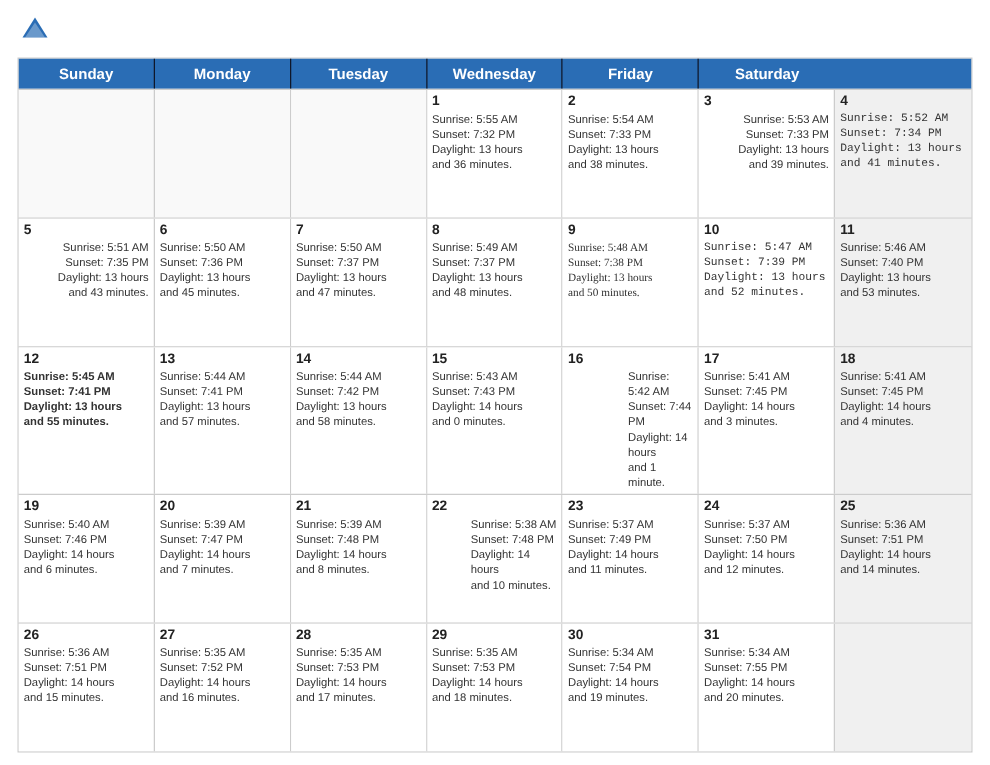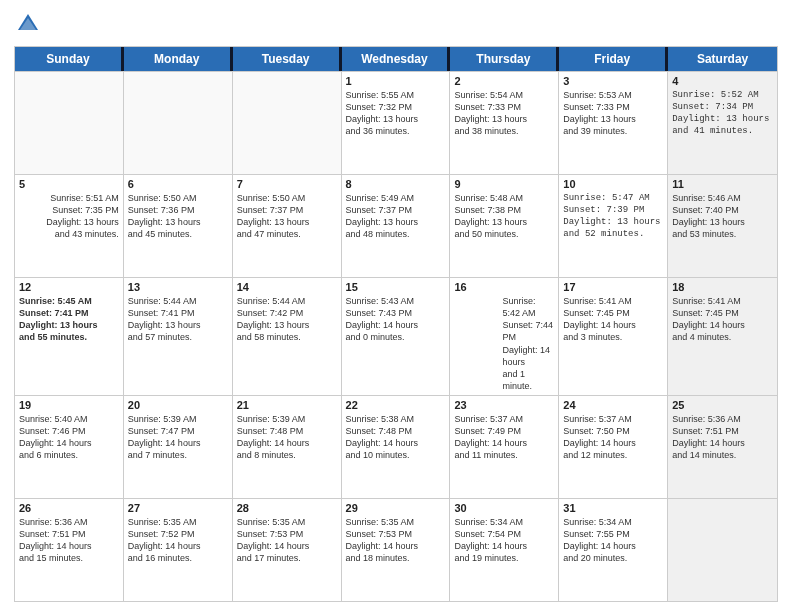--- a/index.html
+++ b/index.html
@@ -69,21 +69,21 @@
       display: grid;
       grid-template-columns: repeat(7, 1fr);
       background: #2a6db5;
     }
     .cal-header-cell {
       color: #fff;
       font-weight: bold;
       font-size: 12px;
       text-align: center;
       padding: 5px 2px;
-      border-right: 3px solid #0f172a;
+      border-right: 1px solid #0f172a;
     }
     .cal-header-cell:last-child { border-right: none; }
     .cal-body {
       flex: 1;
       display: flex;
       flex-direction: column;
     }
     .cal-row {
       display: grid;
       grid-template-columns: repeat(7, 1fr);
@@ -134,21 +134,20 @@
       <div class="title-location"></div>
     </div>
   </div>
 
   <div class="calendar">
     <div class="cal-header">
     <div class="cal-header-cell">Sunday</div>
         <div class="cal-header-cell">Monday</div>
         <div class="cal-header-cell">Tuesday</div>
         <div class="cal-header-cell">Wednesday</div>
-        <div class="cal-header-cell">Thursday</div>
         <div class="cal-header-cell">Friday</div>
         <div class="cal-header-cell">Saturday</div>
       </div>
     <div class="cal-body">
     <div class="cal-row">
           <div class="cal-cell empty"></div>
           <div class="cal-cell empty"></div>
           <div class="cal-cell empty"></div>
           <div class="cal-cell">
             <div class="day-num">1</div>
@@ -159,21 +158,21 @@
           </div>
           <div class="cal-cell">
             <div class="day-num">2</div>
             <div class="day-info" style="white-space: pre-line;">Sunrise: 5:54 AM
 Sunset: 7:33 PM
 Daylight: 13 hours
 and 38 minutes.</div>
           </div>
           <div class="cal-cell">
             <div class="day-num">3</div>
-            <div class="day-info" style="white-space: pre-line;">Sunrise: 5:53 AM
+            <div class="day-info" style="white-space: pre-line; text-align: right;">Sunrise: 5:53 AM
 Sunset: 7:33 PM
 Daylight: 13 hours
 and 39 minutes.</div>
           </div>
           <div class="cal-cell shaded">
             <div class="day-num">4</div>
             <div class="day-info" style="white-space: pre-line; font-family: Liberation Mono, monospace;">Sunrise: 5:52 AM
 Sunset: 7:34 PM
 Daylight: 13 hours
 and 41 minutes.</div>
@@ -203,21 +202,21 @@
           </div>
           <div class="cal-cell">
             <div class="day-num">8</div>
             <div class="day-info" style="white-space: pre-line;">Sunrise: 5:49 AM
 Sunset: 7:37 PM
 Daylight: 13 hours
 and 48 minutes.</div>
           </div>
           <div class="cal-cell">
             <div class="day-num">9</div>
-            <div class="day-info" style="white-space: pre-line;">Sunrise: 5:48 AM
+            <div class="day-info" style="white-space: pre-line; font-family: Liberation Serif, serif;">Sunrise: 5:48 AM
 Sunset: 7:38 PM
 Daylight: 13 hours
 and 50 minutes.</div>
           </div>
           <div class="cal-cell">
             <div class="day-num">10</div>
             <div class="day-info" style="white-space: pre-line; font-family: Liberation Mono, monospace;">Sunrise: 5:47 AM
 Sunset: 7:39 PM
 Daylight: 13 hours
 and 52 minutes.</div>
@@ -298,21 +297,21 @@
           </div>
           <div class="cal-cell">
             <div class="day-num">21</div>
             <div class="day-info" style="white-space: pre-line;">Sunrise: 5:39 AM
 Sunset: 7:48 PM
 Daylight: 14 hours
 and 8 minutes.</div>
           </div>
           <div class="cal-cell">
             <div class="day-num">22</div>
-            <div class="day-info" style="white-space: pre-line;">Sunrise: 5:38 AM
+            <div class="day-info" style="white-space: pre-line; margin-left: 31px;">Sunrise: 5:38 AM
 Sunset: 7:48 PM
 Daylight: 14 hours
 and 10 minutes.</div>
           </div>
           <div class="cal-cell">
             <div class="day-num">23</div>
             <div class="day-info" style="white-space: pre-line;">Sunrise: 5:37 AM
 Sunset: 7:49 PM
 Daylight: 14 hours
 and 11 minutes.</div>

